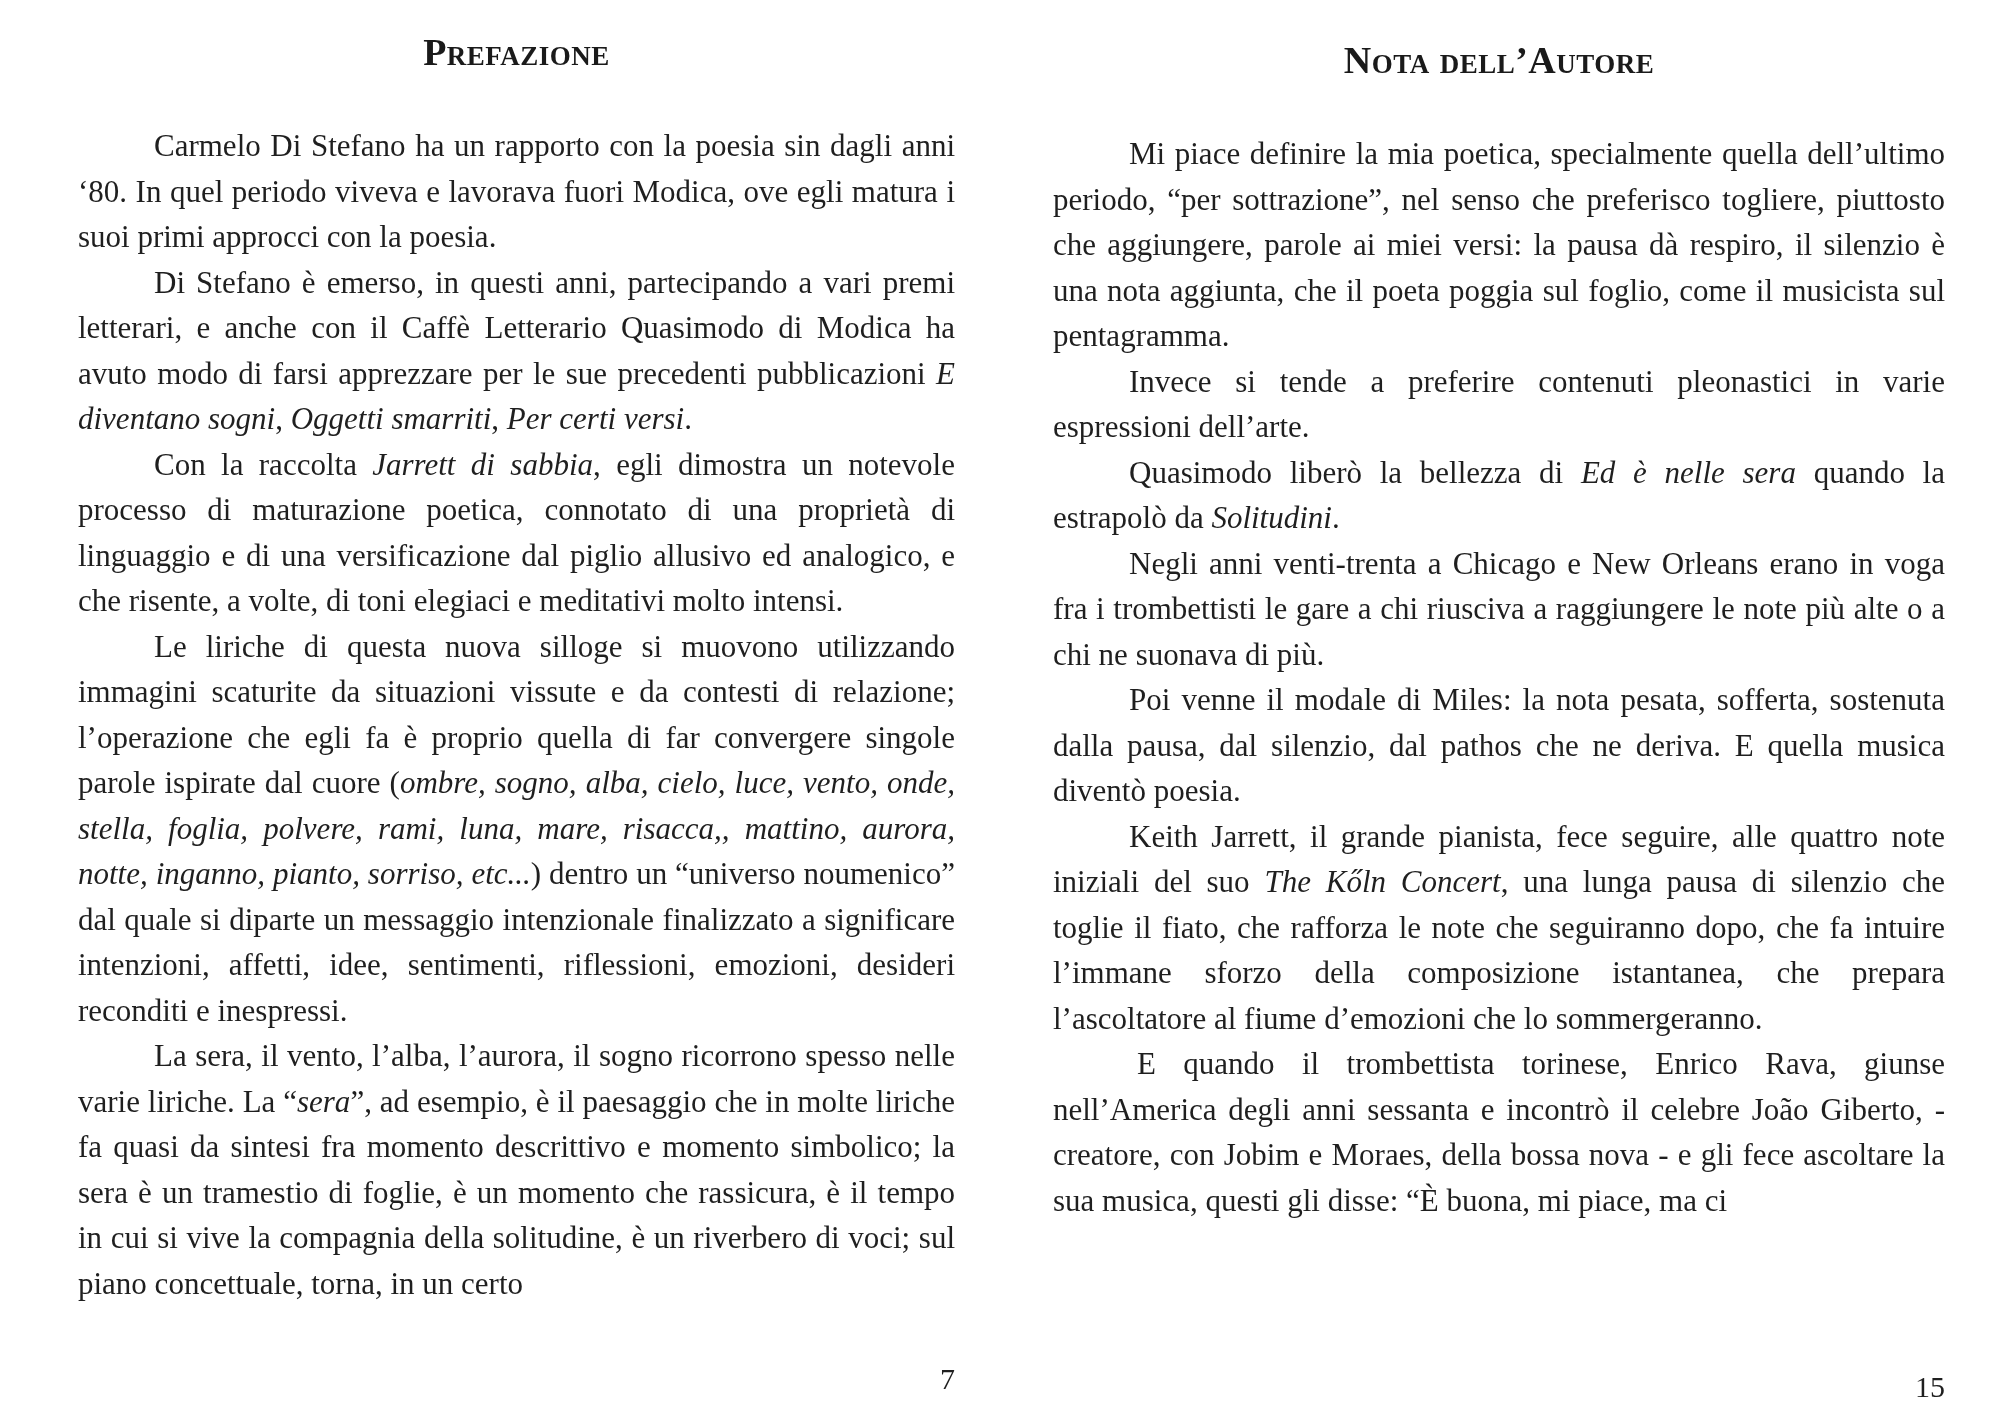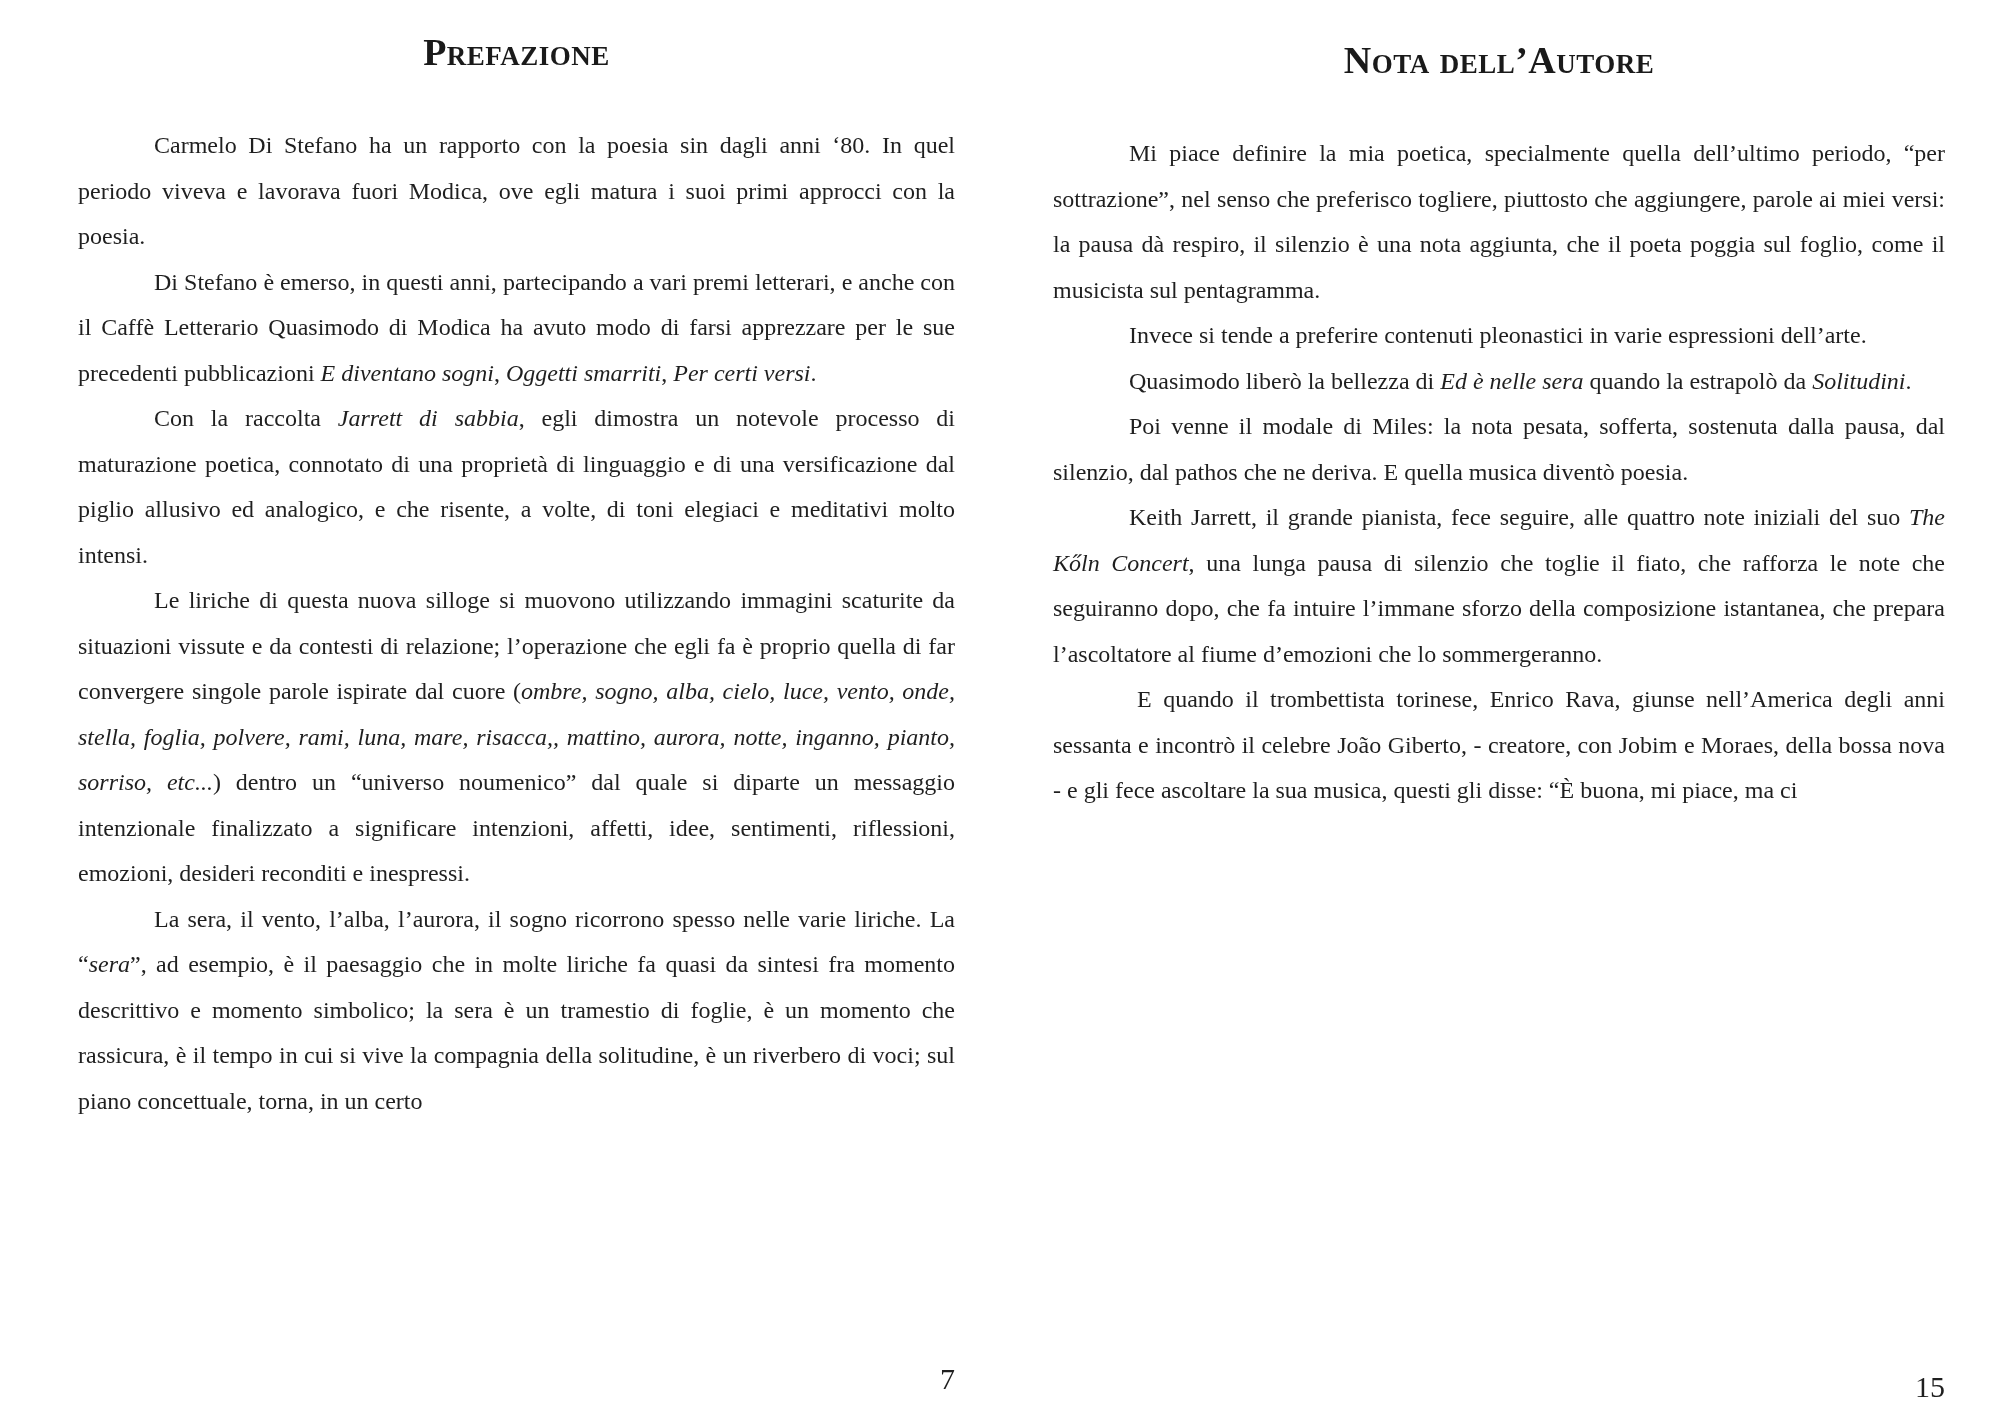--- a/index.html
+++ b/index.html
@@ -4,21 +4,21 @@
 <style>
   html, body { margin: 0; padding: 0; background: #ffffff; }
   body { width: 2000px; height: 1425px; position: relative; overflow: hidden;
          font-family: "Liberation Serif", "DejaVu Serif", serif; color: #1f1f1f; }
   .page { position: absolute; top: 0; height: 1425px; }
   .page.left { left: 78px; width: 877px; }
   .page.right { left: 1053px; width: 892px; margin-top: 8px; }
   .heading { position: absolute; top: 30px; left: 0; right: 0; text-align: center;
              font-size: 38px; font-weight: bold; font-variant: small-caps; letter-spacing: 0.5px; color: #1a1a1a; }
   .body { position: absolute; top: 123px; left: 0; right: 0;
-          font-size: 24px; line-height: 45.5px; text-align: justify; }
+          font-size: 31px; line-height: 45.5px; text-align: justify; }
   .body p { margin: 0; text-indent: 76px; }
   .body p.extra-indent { text-indent: 84px; }
   .pageno { position: absolute; top: 1362px; right: 0; font-size: 30px; }
   .right .pageno { right: 0; }
   i { font-style: italic; }
 </style>
 </head>
 <body>
 
 <div class="page left">
@@ -32,18 +32,19 @@
     </div>
   <div class="pageno">7</div>
 </div>
 
 <div class="page right">
   <div class="heading">Nota dell’Autore</div>
   <div class="body">
       <p><span>Mi piace definire la mia poetica, specialmente quella dell’ultimo periodo, “per sottrazione”, nel senso che preferisco togliere, piuttosto che aggiungere, parole ai miei versi: la pausa dà respiro, il silenzio è una nota aggiunta, che il poeta poggia sul foglio, come il musicista sul pentagramma.</span></p>
       <p><span>Invece si tende a preferire contenuti pleonastici in varie espressioni dell’arte.</span></p>
       <p><span>Quasimodo liberò la bellezza di </span><i>Ed è nelle sera</i><span> quando la estrapolò da </span><i>Solitudini</i><span>.</span></p>
+      <p><span>Negli anni venti-trenta a Chicago e New Orleans erano in voga fra i trombettisti le gare a chi riusciva a raggiungere le note più alte o a chi ne suonava di più.</span></p>
       <p><span>Poi venne il modale di Miles: la nota pesata, sofferta, sostenuta dalla pausa, dal silenzio, dal pathos che ne deriva. E quella musica diventò poesia.</span></p>
       <p><span>Keith Jarrett, il grande pianista, fece seguire, alle quattro note iniziali del suo </span><i>The Kőln Concert</i><span>, una lunga pausa di silenzio che toglie il fiato, che rafforza le note che seguiranno dopo, che fa intuire l’immane sforzo della composizione istantanea, che prepara l’ascoltatore al fiume d’emozioni che lo sommergeranno.</span></p>
       <p class="extra-indent"><span>E quando il trombettista torinese, Enrico Rava, giunse nell’America degli anni sessanta e incontrò il celebre João Giberto, - creatore, con Jobim e Moraes, della bossa nova - e gli fece ascoltare la sua musica, questi gli disse: “È buona, mi piace, ma ci</span></p>
     </div>
   <div class="pageno">15</div>
 </div>
 
 </body></html>

